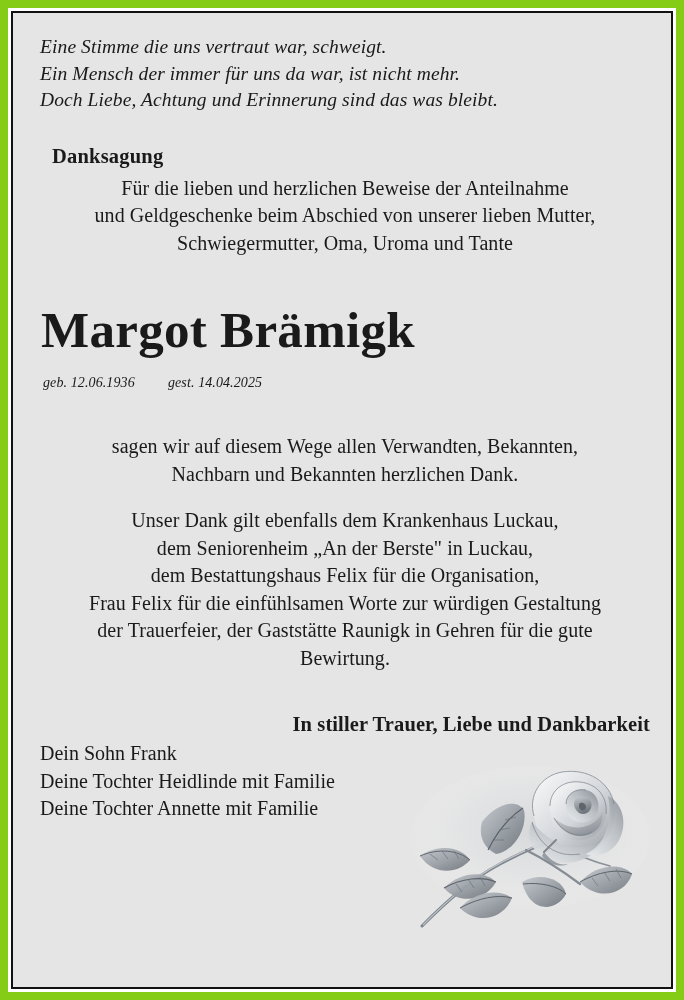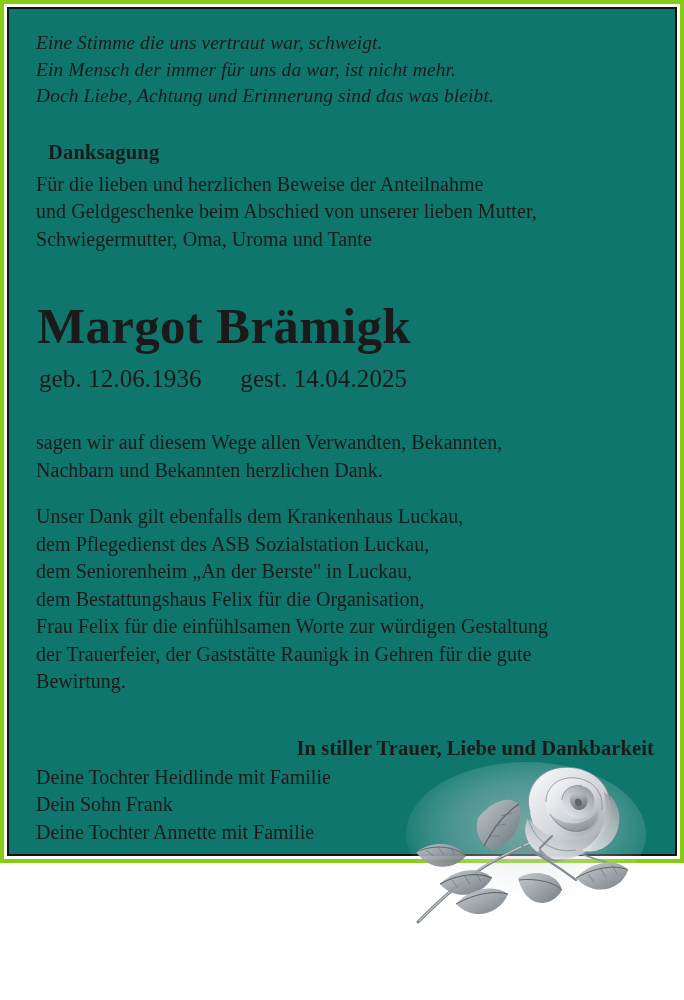--- a/index.html
+++ b/index.html
@@ -12,24 +12,24 @@
     height: 1000px;
     font-family: "Liberation Serif", "DejaVu Serif", serif;
     color: #1a1a1a;
     overflow: hidden;
   }
 
   
   .notice {
     position: relative;
     width: 684px;
-    height: 863px;
-    box-sizing: border-box;
-    background: #0f766e;
-    border: 4px solid #84cc16;   
+    height: 1000px;
+    box-sizing: border-box;
+    background: #e5e5e5;
+    border: 8px solid #84cc16;   
   }
   .frame-gap {
     position: absolute;
     inset: 0;
     box-sizing: border-box;
     border: 3px solid #ffffff;   
     pointer-events: none;
   }
   .frame-inner-rule {
     position: absolute;
@@ -63,36 +63,38 @@
     line-height: 26px;
     margin: 29px 0 6px 18px;
     letter-spacing: 0.2px;
   }
 
   .body-text {
     font-size: 20px;
     line-height: 27.5px;
     margin: 0 0 0 6px;
     letter-spacing: 0.05px;
+    text-align: center;
   }
   .body-text div { white-space: nowrap; }
 
   .name {
     font-weight: bold;
     font-size: 51px;
     line-height: 58px;
     letter-spacing: 0.3px;
     margin: 44px 0 0 7px;
   }
 
   .dates {
-    font-size: 25px;
+    font-size: 14px;
     line-height: 27px;
     margin: 10px 0 0 9px;
     letter-spacing: 0.1px;
+    font-style: italic;
   }
   .dates .gap { display: inline-block; width: 26px; }
 
   .para-thanks { margin-top: 37px; }
   .para-institutions { margin-top: 19px; }
 
   .closing-block { margin-top: 39px; position: relative; z-index: 2; }
   .closing-heading {
     font-weight: bold;
     font-size: 20.5px;
@@ -160,33 +162,32 @@
       <span>14.04.2025</span>
     </div>
 
     <div class="body-text para-thanks">
       <div>sagen wir auf diesem Wege allen Verwandten, Bekannten,</div>
       <div>Nachbarn und Bekannten herzlichen Dank.</div>
     </div>
 
     <div class="body-text para-institutions">
       <div>Unser Dank gilt ebenfalls dem Krankenhaus Luckau,</div>
-      <div>dem Pflegedienst des ASB Sozialstation Luckau,</div>
       <div>dem Seniorenheim „An der Berste" in Luckau,</div>
       <div>dem Bestattungshaus Felix für die Organisation,</div>
       <div>Frau Felix für die einfühlsamen Worte zur würdigen Gestaltung</div>
       <div>der Trauerfeier, der Gaststätte Raunigk in Gehren für die gute</div>
       <div>Bewirtung.</div>
     </div>
 
     <div class="closing-block">
       <div class="closing-heading">In stiller Trauer, Liebe und Dankbarkeit</div>
       <div class="signatories">
+        <div>Dein Sohn Frank</div>
         <div>Deine Tochter Heidlinde mit Familie</div>
-        <div>Dein Sohn Frank</div>
         <div>Deine Tochter Annette mit Familie</div>
       </div>
     </div>
 
   </div>
 
   <div class="rose-wrap">
     <svg viewBox="0 0 252 168" xmlns="http://www.w3.org/2000/svg">
       <defs>
         <radialGradient id="halo" cx="52%" cy="45%" r="58%">

